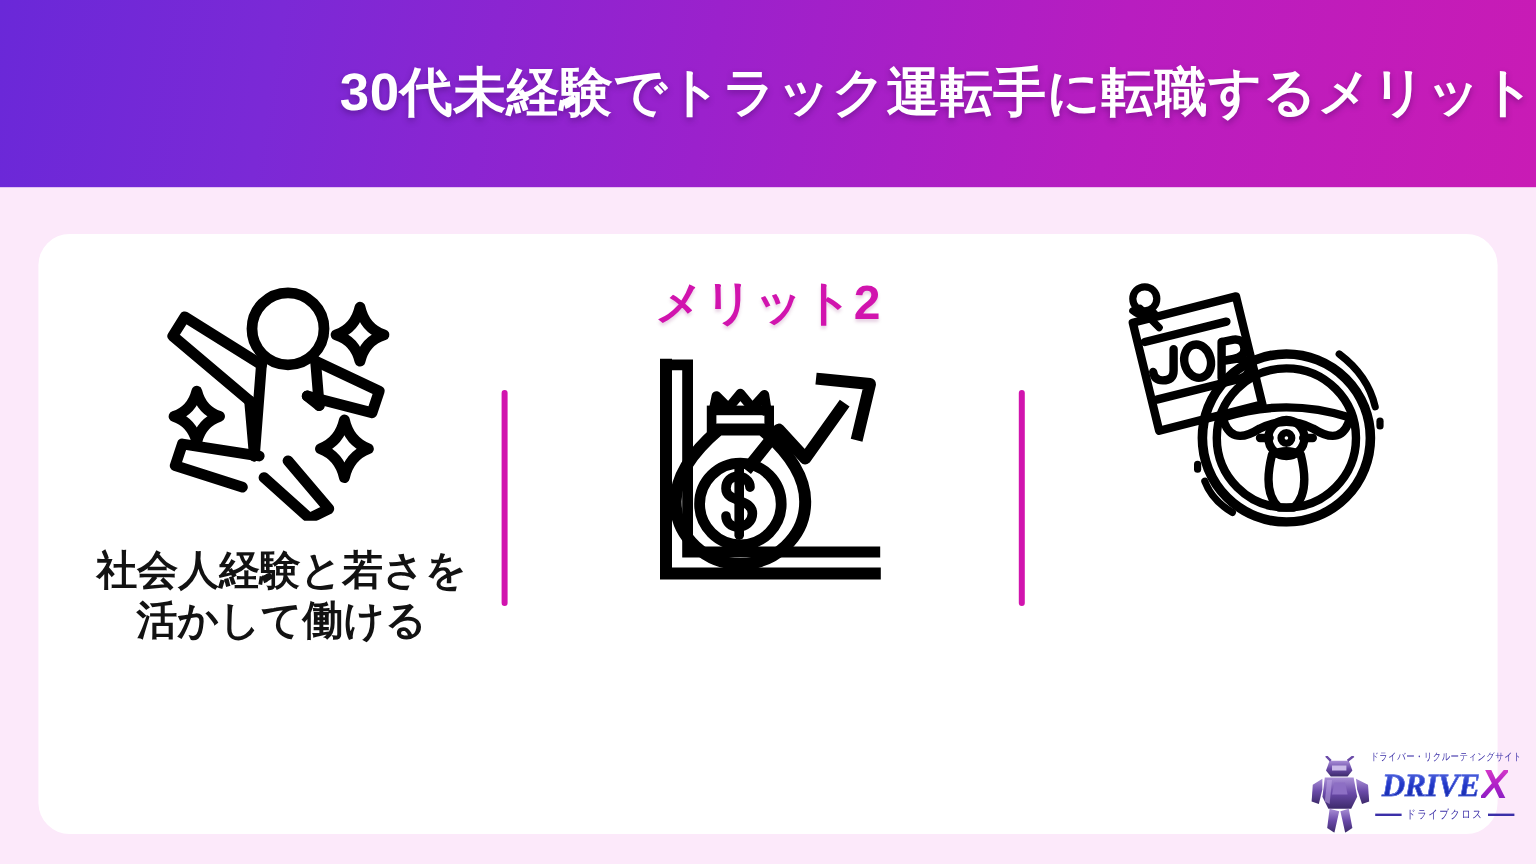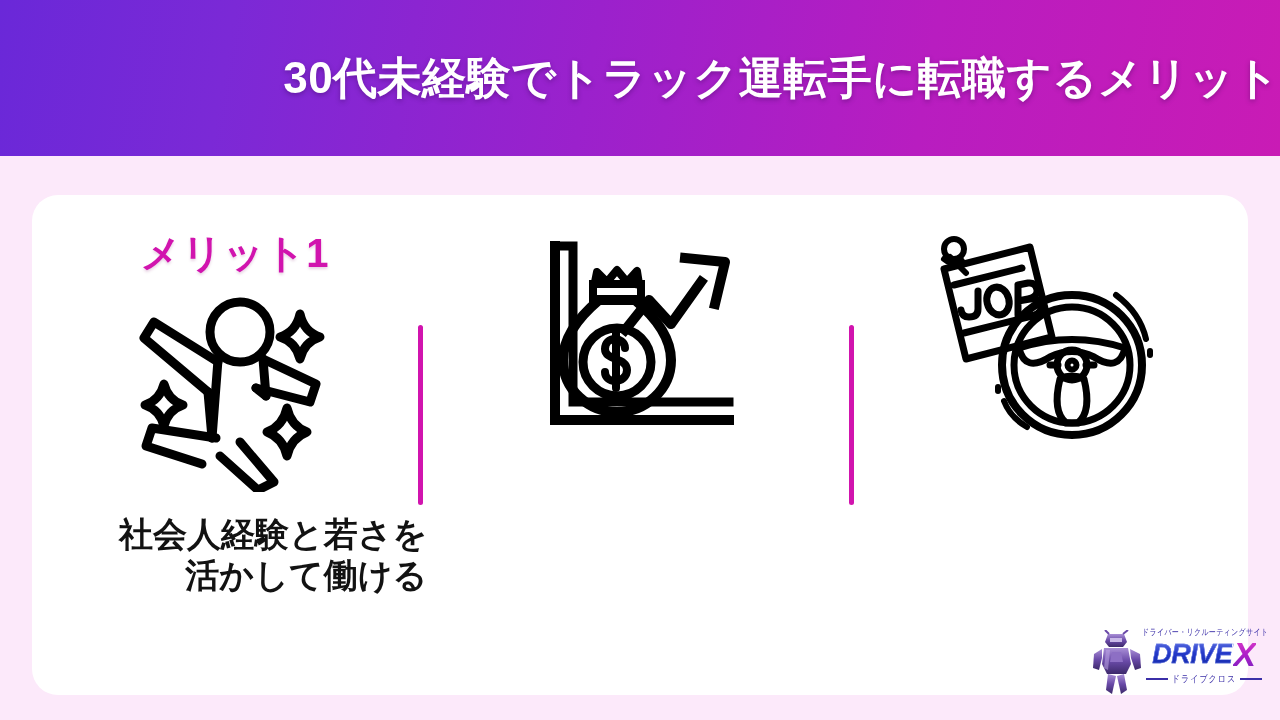--- a/index.html
+++ b/index.html
@@ -82,21 +82,21 @@
     justify-content:center;
   }
   .icon-box svg { display:block; }
 
   .col-caption {
     margin-top:18px;
     color:#121212;
     font-size:34px;
     font-weight:bold;
     line-height:1.2;
-    text-align:right;
+    text-align:center;
     width:100%;
     padding:0 10px;
     white-space:pre-line;
   }
 
   
   .divider {
     position:absolute;
     top:130px;
     width:5px;
@@ -146,20 +146,21 @@
   .logo-drive {
     font-size:27px;
     font-weight:bold;
     font-style:italic;
     letter-spacing:-0.5px;
     line-height:1;
     background:linear-gradient(180deg,#5b6fe0 0%,#2439c9 45%,#142aa8 100%);
     -webkit-background-clip:text;
     background-clip:text;
     color:transparent;
+    font-family:Liberation Serif, serif;
     -webkit-text-stroke:0.4px #6d7fe8;
   }
   .logo-x {
     font-size:34px;
     font-weight:bold;
     font-style:italic;
     line-height:1;
     margin-left:1px;
     background:linear-gradient(180deg,#e040c8 0%,#b020c8 50%,#7a1fc0 100%);
     -webkit-background-clip:text;
@@ -191,21 +192,20 @@
 
 <div class="header">
   <div class="header-title">30代未経験でトラック運転手に転職するメリット</div>
 </div>
 
 <div class="card">
 
   <div class="columns">
 
     <div class="col">
-      <div class="col-heading">メリット1</div>
 
       <div class="icon-box">
         <svg width="210" height="196" viewBox="0 0 210 196" fill="none" stroke="#000000" stroke-width="9" stroke-linecap="round" stroke-linejoin="round">
 
           <circle cx="110" cy="36" r="30"></circle>
 
           <path d="M88 64 L82 142 M133 63 L136 100"></path>
 
           <path d="M88 66 L24 26 L14 42 L78 96"></path>
 
@@ -223,20 +223,21 @@
 
           <path d="M157 112 Q161 130 177 136 Q161 142 157 160 Q153 142 137 136 Q153 130 157 112 Z"></path>
         </svg>
       </div>
 
       <div class="col-caption">社会人経験と若さを
 活かして働ける</div>
     </div>
 
     <div class="col">
+      <div class="col-heading">メリット2</div>
 
       <div class="icon-box">
         <svg width="214" height="196" viewBox="0 0 214 196" fill="none" stroke="#000000" stroke-width="10" stroke-linecap="square" stroke-linejoin="miter">
 
           <path d="M22 8 L22 182 L196 182"></path>
           <path d="M22 8 L40 8 M40 8 L40 164 M40 164 L196 164" stroke-width="9"></path>
 
           <path d="M92 92 L116 62 L138 86 L168 44" stroke-width="10" stroke-linejoin="round"></path>
 
           <path d="M152 20 L192 24 L182 66" stroke-width="10" stroke-linejoin="round"></path>

